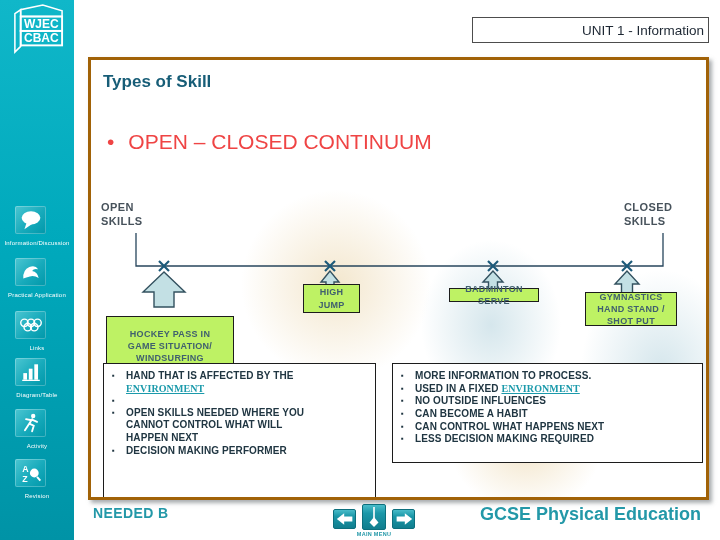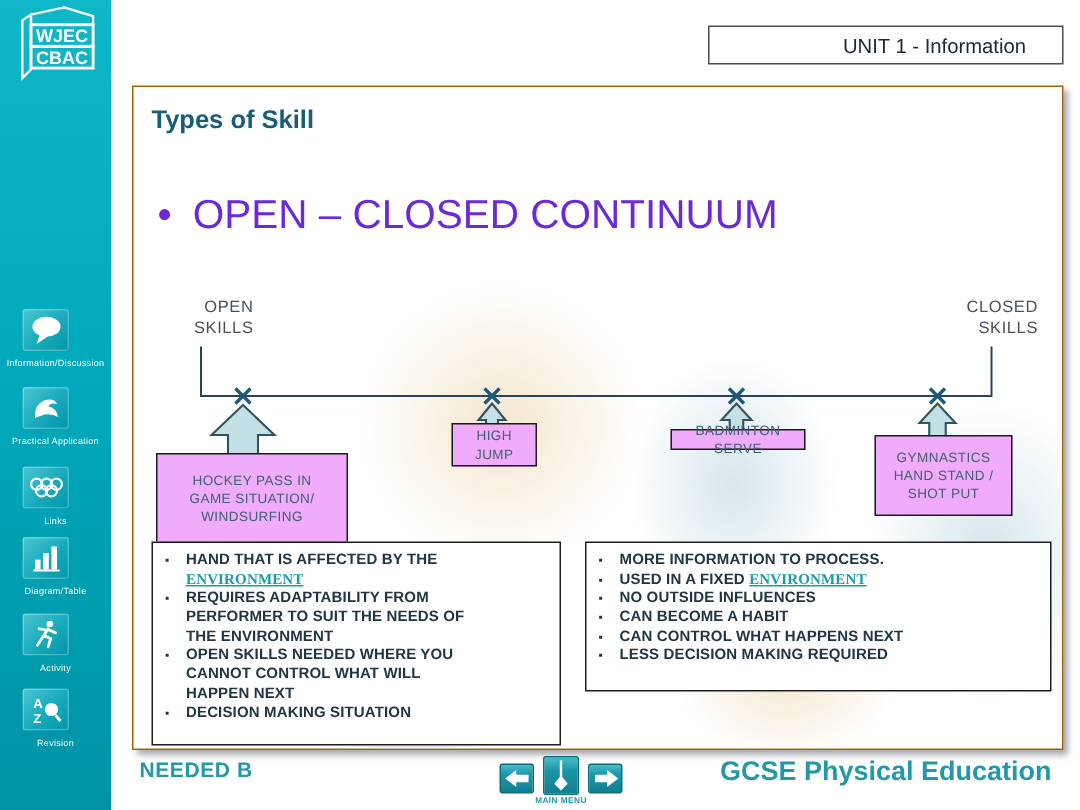--- a/index.html
+++ b/index.html
@@ -22,42 +22,42 @@
   }
   .side-label {
     position:absolute; left:0; width:74px; text-align:center;
     font-size:6px; color:#ffffff; letter-spacing:0.2px;
   }
   
   .unit-box {
     position:absolute; left:472px; top:17px; width:237px; height:26px;
     background:#ffffff; border:1.5px solid #4d4d4d;
     display:flex; align-items:center; justify-content:flex-end;
-    padding-right:24px; font-size:13.5px; color:#1d2733;
+    padding-right:4px; font-size:13.5px; color:#1d2733;
   }
   
   .panel {
     position:absolute; left:88px; top:57px; width:621px; height:443px;
-    background:#ffffff; border:1px solid #a16207;
+    background:#ffffff; border:3px solid #a16207;
     box-shadow:3px 3px 4px rgba(96,104,110,0.55); overflow:hidden;padding-left:37px;
   }
   .wm { position:absolute; border-radius:50%; pointer-events:none; }
   .wm-cream { background:radial-gradient(closest-side, rgba(242,228,200,0.9), rgba(242,228,200,0)); }
   .wm-blue  { background:radial-gradient(closest-side, rgba(206,226,233,0.85), rgba(206,226,233,0)); }
   .page-title { position:absolute; left:12px; top:12px; font-size:17px; font-weight:bold; color:#175d77; }
-  .bullet-heading { position:absolute; left:16px; top:70px; font-size:27px; color:#6d28d9; }
+  .bullet-heading { position:absolute; left:16px; top:70px; font-size:21px; color:#ef4444; }
   .bullet-heading .dot { margin-right:14px; }
   .cont-label {
-    position:absolute; width:70px; text-align:right; white-space:pre-line;
-    font-size:11px; font-weight:normal; color:#47525b; letter-spacing:0.4px; line-height:1.25;
+    position:absolute; width:70px; text-align:left; white-space:pre-line;
+    font-size:11px; font-weight:bold; color:#47525b; letter-spacing:0.4px; line-height:1.25;
   }
   .diagram-svg { position:absolute; left:0; top:0; width:621px; height:443px; pointer-events:none; }
   .skill-box {
-    position:absolute; background:#f0abfc; border:1px solid #1c1c1c;
-    color:#40606e; font-size:9px; font-weight:normal; letter-spacing:0.3px;
+    position:absolute; background:#bef264; border:1px solid #1c1c1c;
+    color:#40606e; font-size:9px; font-weight:bold; letter-spacing:0.3px;
     display:flex; align-items:center; justify-content:center; text-align:center;
     white-space:pre-line; line-height:1.35;
   }
   .text-box {
     position:absolute; background:#ffffff; border:1px solid #1c1c1c;
     padding:6px 6px 4px 8px; color:#203642;
   }
   .b-item { display:flex; font-size:10px; font-weight:bold; line-height:1.27; letter-spacing:0.1px; }
   .b-mark { flex:none; width:14px; font-size:8px; padding-top:1px; color:#203642; }
   .b-content { white-space:pre-line; }
@@ -176,52 +176,49 @@
         <line x1="531" y1="211" x2="541" y2="201"></line>
     </g>
     <g fill="#c3e0e4" stroke="#33515f" stroke-width="1.4">
       <polygon points="73,212 52,232 63,232 63,247 83,247 83,232 94,232"></polygon>
       <polygon points="239,211 230,222 235,222 235,225 243,225 243,222 248,222"></polygon>
       <polygon points="402,211 392,222 397.5,222 397.5,229 406.5,229 406.5,222 412,222"></polygon>
       <polygon points="536,211 524,224 530.5,224 530.5,233 541.5,233 541.5,224 548,224"></polygon>
     </g>
   </svg>
 
-  <div class="skill-box" style="left:15px;top:244px;width:128px;height:60px">HOCKEY PASS IN
+  <div class="skill-box" style="left:15px;top:256px;width:128px;height:60px">HOCKEY PASS IN
 GAME SITUATION/
 WINDSURFING</div>
   <div class="skill-box" style="left:212px;top:224px;width:57px;height:29px">HIGH
 JUMP</div>
   <div class="skill-box" style="left:358px;top:228px;width:90px;height:14px">BADMINTON
 SERVE</div>
-  <div class="skill-box" style="left:494px;top:232px;width:92px;height:54px">GYMNASTICS
+  <div class="skill-box" style="left:494px;top:232px;width:92px;height:34px">GYMNASTICS
 HAND STAND /
 SHOT PUT</div>
 
   <div class="text-box" style="left:12px;top:303px;width:273px;height:136px">
       <div class="b-item">
         <span class="b-mark">▪</span>
         <span class="b-content"><span>HAND THAT IS AFFECTED BY THE
 </span><span class="env-link">ENVIRONMENT</span></span>
       </div>
       <div class="b-item">
         <span class="b-mark">▪</span>
-        <span class="b-content"><span>REQUIRES ADAPTABILITY FROM
-PERFORMER TO SUIT THE NEEDS OF
-THE ENVIRONMENT</span></span>
       </div>
       <div class="b-item">
         <span class="b-mark">▪</span>
         <span class="b-content"><span>OPEN SKILLS NEEDED WHERE YOU
 CANNOT CONTROL WHAT WILL
 HAPPEN NEXT</span></span>
       </div>
       <div class="b-item">
         <span class="b-mark">▪</span>
-        <span class="b-content"><span>DECISION MAKING SITUATION</span></span>
+        <span class="b-content"><span>DECISION MAKING PERFORMER</span></span>
       </div>
     </div>
 
   <div class="text-box" style="left:301px;top:303px;width:311px;height:100px">
       <div class="b-item">
         <span class="b-mark">▪</span>
         <span class="b-content"><span>MORE INFORMATION TO PROCESS.</span></span>
       </div>
       <div class="b-item">
         <span class="b-mark">▪</span>

